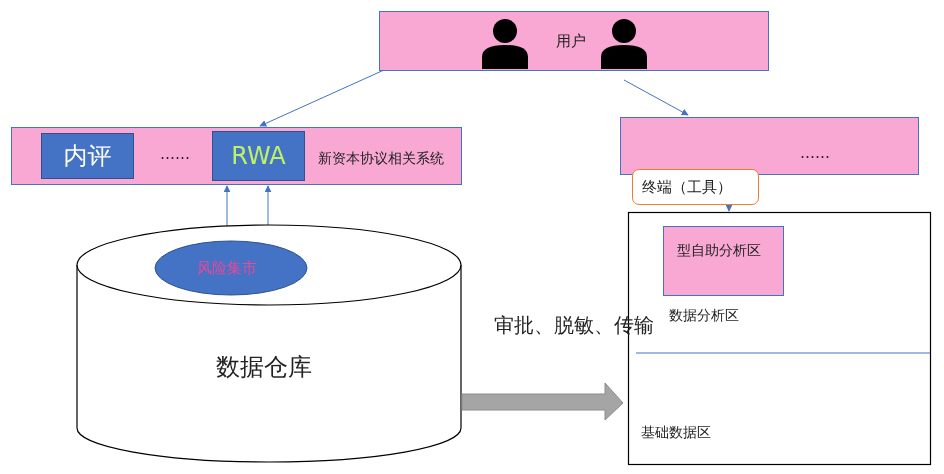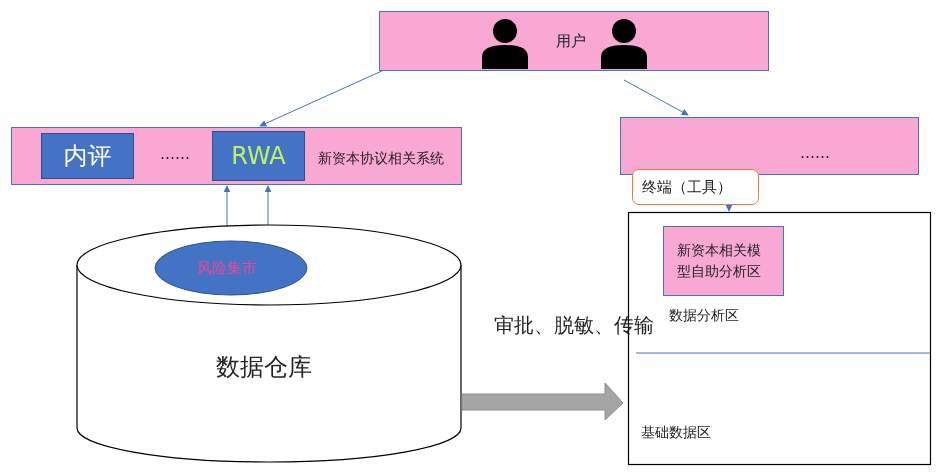--- a/index.html
+++ b/index.html
@@ -71,18 +71,17 @@
 </div>
 <span class="txt" style="left:800px; top:144px; font-size:15px;">……</span>
 
 <span class="txt" style="left:197px; top:259px; font-size:15px; color:#ec4899;">风险集市</span>
 
 <span class="txt" style="left:216px; top:351px; font-size:24px;font-family:Liberation Serif, serif;">数据仓库</span>
 
 <span class="txt" style="left:494px; top:312px; font-size:20px;">审批、脱敏、传输</span>
 
 <div class="abs box-blue" style="left:663px; top:226px; width:121px; height:70px; font-size:14px; line-height:21px; padding:13px 0 0 13px;">
-  <div>新资本相关模</div>
   <div>型自助分析区</div>
 </div>
 
 <span class="txt" style="left:631px; top:307px; font-size:14px;padding-left:38px;">数据分析区</span>
 <span class="txt" style="left:641px; top:424px; font-size:14px;">基础数据区</span>
 
 </body></html>

